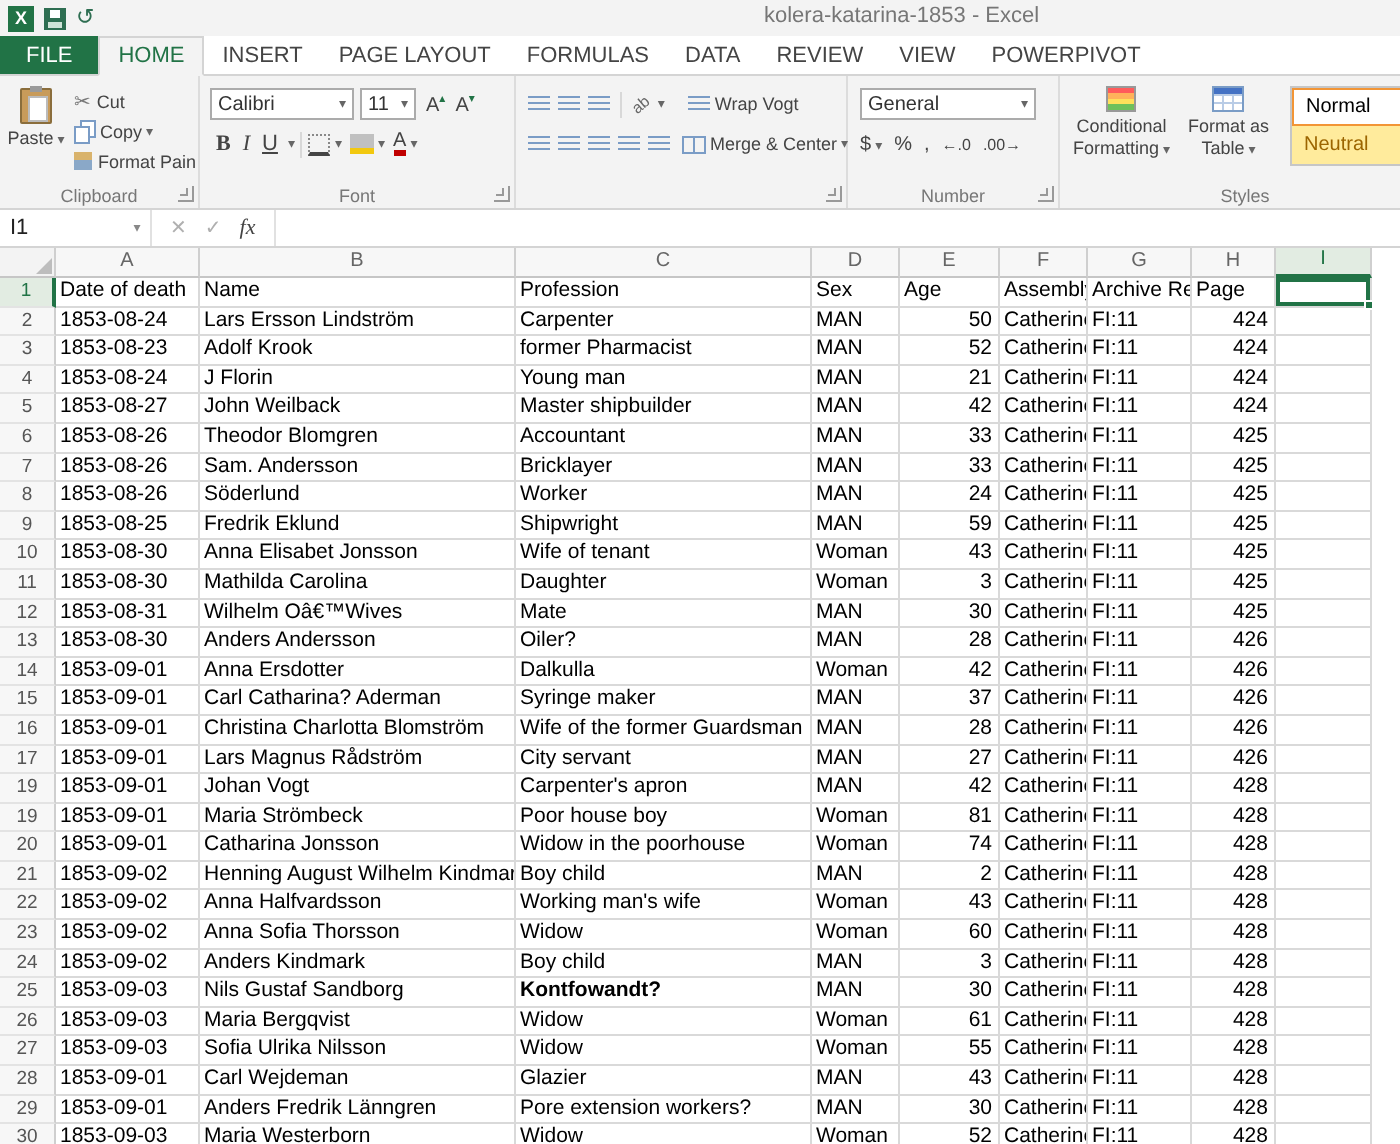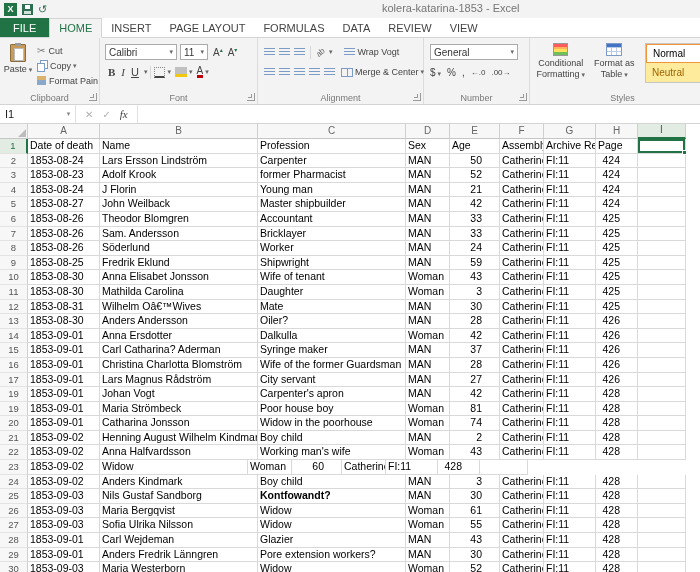--- a/index.html
+++ b/index.html
@@ -110,21 +110,21 @@
   .colhdr { height:15px; font-size:10px; color:#666; text-align:center; line-height:14px;
             background:#f7f7f7; border-right:1px solid #cfcfcf; border-bottom:1px solid #c6c6c6; }
   .colhdr.sel { background:#e2ece2; color:#217346; border-bottom:2px solid #217346; line-height:12px; }
   .gridwrap { height:433px; overflow:hidden; background:#fff; }
   .grow { display:flex; height:14.6px; }
   .rownum { width:28px; background:#f7f7f7; border-right:1px solid #cfcfcf; border-bottom:1px solid #e3e3e3;
             font-size:9.5px; color:#555; text-align:center; line-height:14.6px; flex:0 0 auto; }
   .rownum.sel { background:#e2ece2; color:#217346; border-right:2px solid #217346; }
   .cell { border-right:1px solid #d9d9d9; border-bottom:1px solid #d9d9d9; font-size:10.5px; line-height:13.8px;
           padding:0 2px; white-space:nowrap; overflow:hidden; color:#000; flex:0 0 auto; }
-  .cell.num { text-align:right; padding-right:17px; }
+  .cell.num { text-align:right; padding-right:3px; }
   .cell.active-cell { position:relative; overflow:visible; box-shadow:inset 0 0 0 2px #217346; }
   .fill-handle { position:absolute; right:-2px; bottom:-2px; width:5px; height:5px; background:#217346; border:1px solid #fff; }
 </style>
 </head>
 <body>
 
 <div class="app">
 
   <div class="titlebar">
     <div class="qat">
@@ -138,20 +138,21 @@
   <div class="tabrow">
     <div class="file-tab">FILE</div>
     <div id="ribbon-tabs" style="display:flex;">
         <div class="rtab active">HOME</div>
         <div class="rtab">INSERT</div>
         <div class="rtab">PAGE LAYOUT</div>
         <div class="rtab">FORMULAS</div>
         <div class="rtab">DATA</div>
         <div class="rtab">REVIEW</div>
         <div class="rtab">VIEW</div>
+        <div class="rtab">POWERPIVOT</div>
       </div>
   </div>
 
   <div class="ribbon">
 
     <div class="rgroup g-clipboard">
       <div class="paste-btn">
         <div class="ico-paste"></div>
         <div><span>Paste</span><span class="caret">▾</span></div>
       </div>
@@ -222,21 +223,20 @@
         <span class="aico"></span>
         <span class="aico"></span>
         <span class="aico"></span>
         <span class="aico"></span>
         <span class="tbtn" style="margin-left:4px;">
             <span class="ico-merge"></span>
             <span>Merge &amp; Center</span>
             <span class="caret">▾</span>
           </span>
       </div>
-      <div class="glabel">Alignment</div>
       <div class="launcher"></div>
     </div>
 
     <div class="rgroup g-number">
       <div class="frow">
         <div class="combo w-general">
             <span>General</span>
             <span class="caret">▾</span>
           </div>
       </div>
@@ -558,20 +558,21 @@
           <div class="cell" style="width: 44px;">Woman</div>
           <div class="cell num" style="width: 50px;">43</div>
           <div class="cell" style="width: 44px;">Catherine</div>
           <div class="cell" style="width: 52px;">FI:11</div>
           <div class="cell num" style="width: 42px;">428</div>
           <div class="cell" style="width: 48px;"></div>
         </div>
         <div class="grow">
           <div class="rownum">23</div>
           <div class="cell" style="width: 72px;">1853-09-02</div>
+          <div class="cell" style="width: 158px;">Anna Sofia Thorsson</div>
           <div class="cell" style="width: 148px;">Widow</div>
           <div class="cell" style="width: 44px;">Woman</div>
           <div class="cell num" style="width: 50px;">60</div>
           <div class="cell" style="width: 44px;">Catherine</div>
           <div class="cell" style="width: 52px;">FI:11</div>
           <div class="cell num" style="width: 42px;">428</div>
           <div class="cell" style="width: 48px;"></div>
         </div>
         <div class="grow">
           <div class="rownum">24</div>

